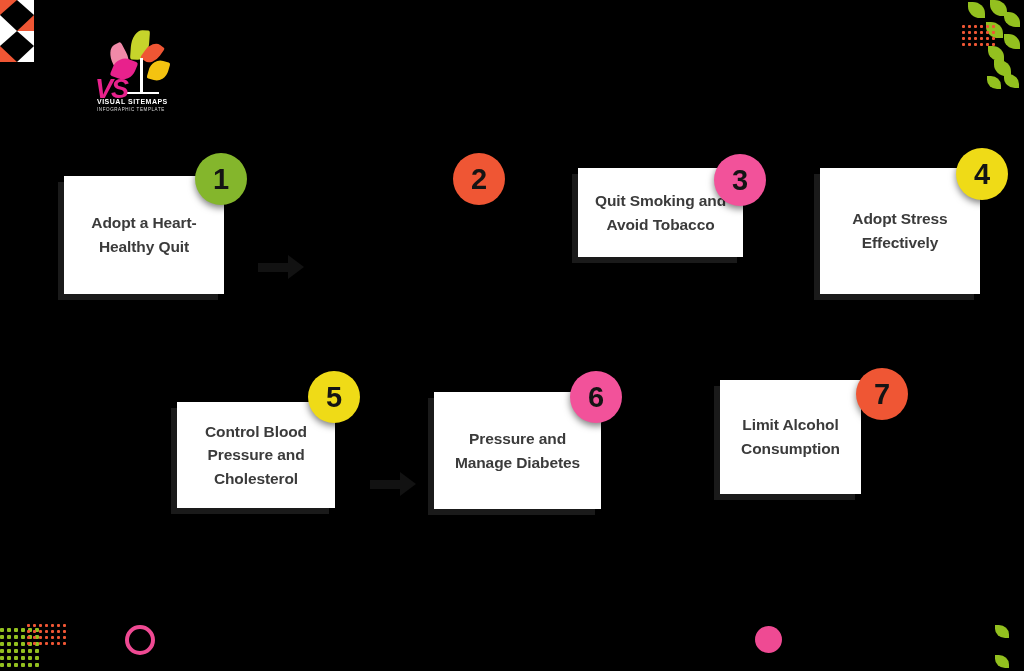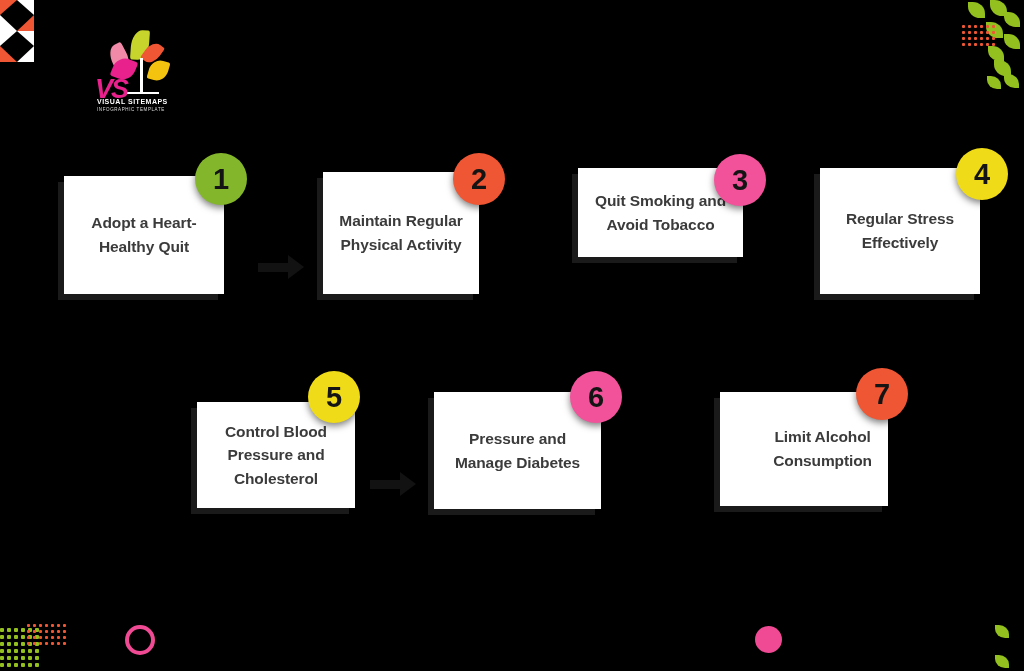--- a/index.html
+++ b/index.html
@@ -224,67 +224,63 @@
   </div>
 
   <div class="card" style="left:64px;top:176px;width:160px;height:118px;">
     <div class="card-title">Adopt a Heart-
 Healthy Quit</div>
   </div>
   <div class="badge" style="left:195px;top:153px;background:#84b62c;">
     <span>1</span>
   </div>
 
-  <div class="card" style="left:323px;top:172px;width:156px;height:122px;">
-    <div class="card-title">Maintain Regular
-Physical Activity</div>
-  </div>
   <div class="badge" style="left:453px;top:153px;background:#ef5634;">
     <span>2</span>
   </div>
 
   <div class="card" style="left:578px;top:168px;width:165px;height:89px;">
     <div class="card-title">Quit Smoking and
 Avoid Tobacco</div>
   </div>
   <div class="badge" style="left:714px;top:154px;background:#f2529a;">
     <span>3</span>
   </div>
 
   <div class="card" style="left:820px;top:168px;width:160px;height:126px;">
-    <div class="card-title">Regular Stress
+    <div class="card-title">Adopt Stress
 Effectively</div>
   </div>
   <div class="badge" style="left:956px;top:148px;background:#efdb17;">
     <span>4</span>
   </div>
 
   <div class="arrow" style="left:258px;top:255px;width:48px;height:24px;">
     <span class="shaft" style="left:0;top:8px;width:32px;height:9px;"></span>
     <span class="head" style="left:30px;top:0;"></span>
   </div>
 
-  <div class="card" style="left:177px;top:402px;width:158px;height:106px;margin-left:20px;">
+  <div class="card" style="left:177px;top:402px;width:158px;height:106px;">
     <div class="card-title">Control Blood
 Pressure and
 Cholesterol</div>
   </div>
   <div class="badge" style="left:308px;top:371px;background:#efdb17;">
     <span>5</span>
   </div>
 
   <div class="card" style="left:434px;top:392px;width:167px;height:117px;">
     <div class="card-title">Pressure and
 Manage Diabetes</div>
   </div>
   <div class="badge" style="left:570px;top:371px;background:#f2529a;">
     <span>6</span>
   </div>
 
-  <div class="card" style="left:720px;top:392px;width:168px;height:114px;justify-content:flex-end;">
+  <div class="card" style="left:720px;top:380px;width:141px;height:114px;">
     <div class="card-title">Limit Alcohol
 Consumption</div>
   </div>
   <div class="badge" style="left:856px;top:368px;background:#ef5634;">
     <span>7</span>
   </div>
 
   <div class="arrow" style="left:370px;top:472px;width:48px;height:24px;">
     <span class="shaft" style="left:0;top:8px;width:32px;height:9px;"></span>
     <span class="head" style="left:30px;top:0;"></span>

